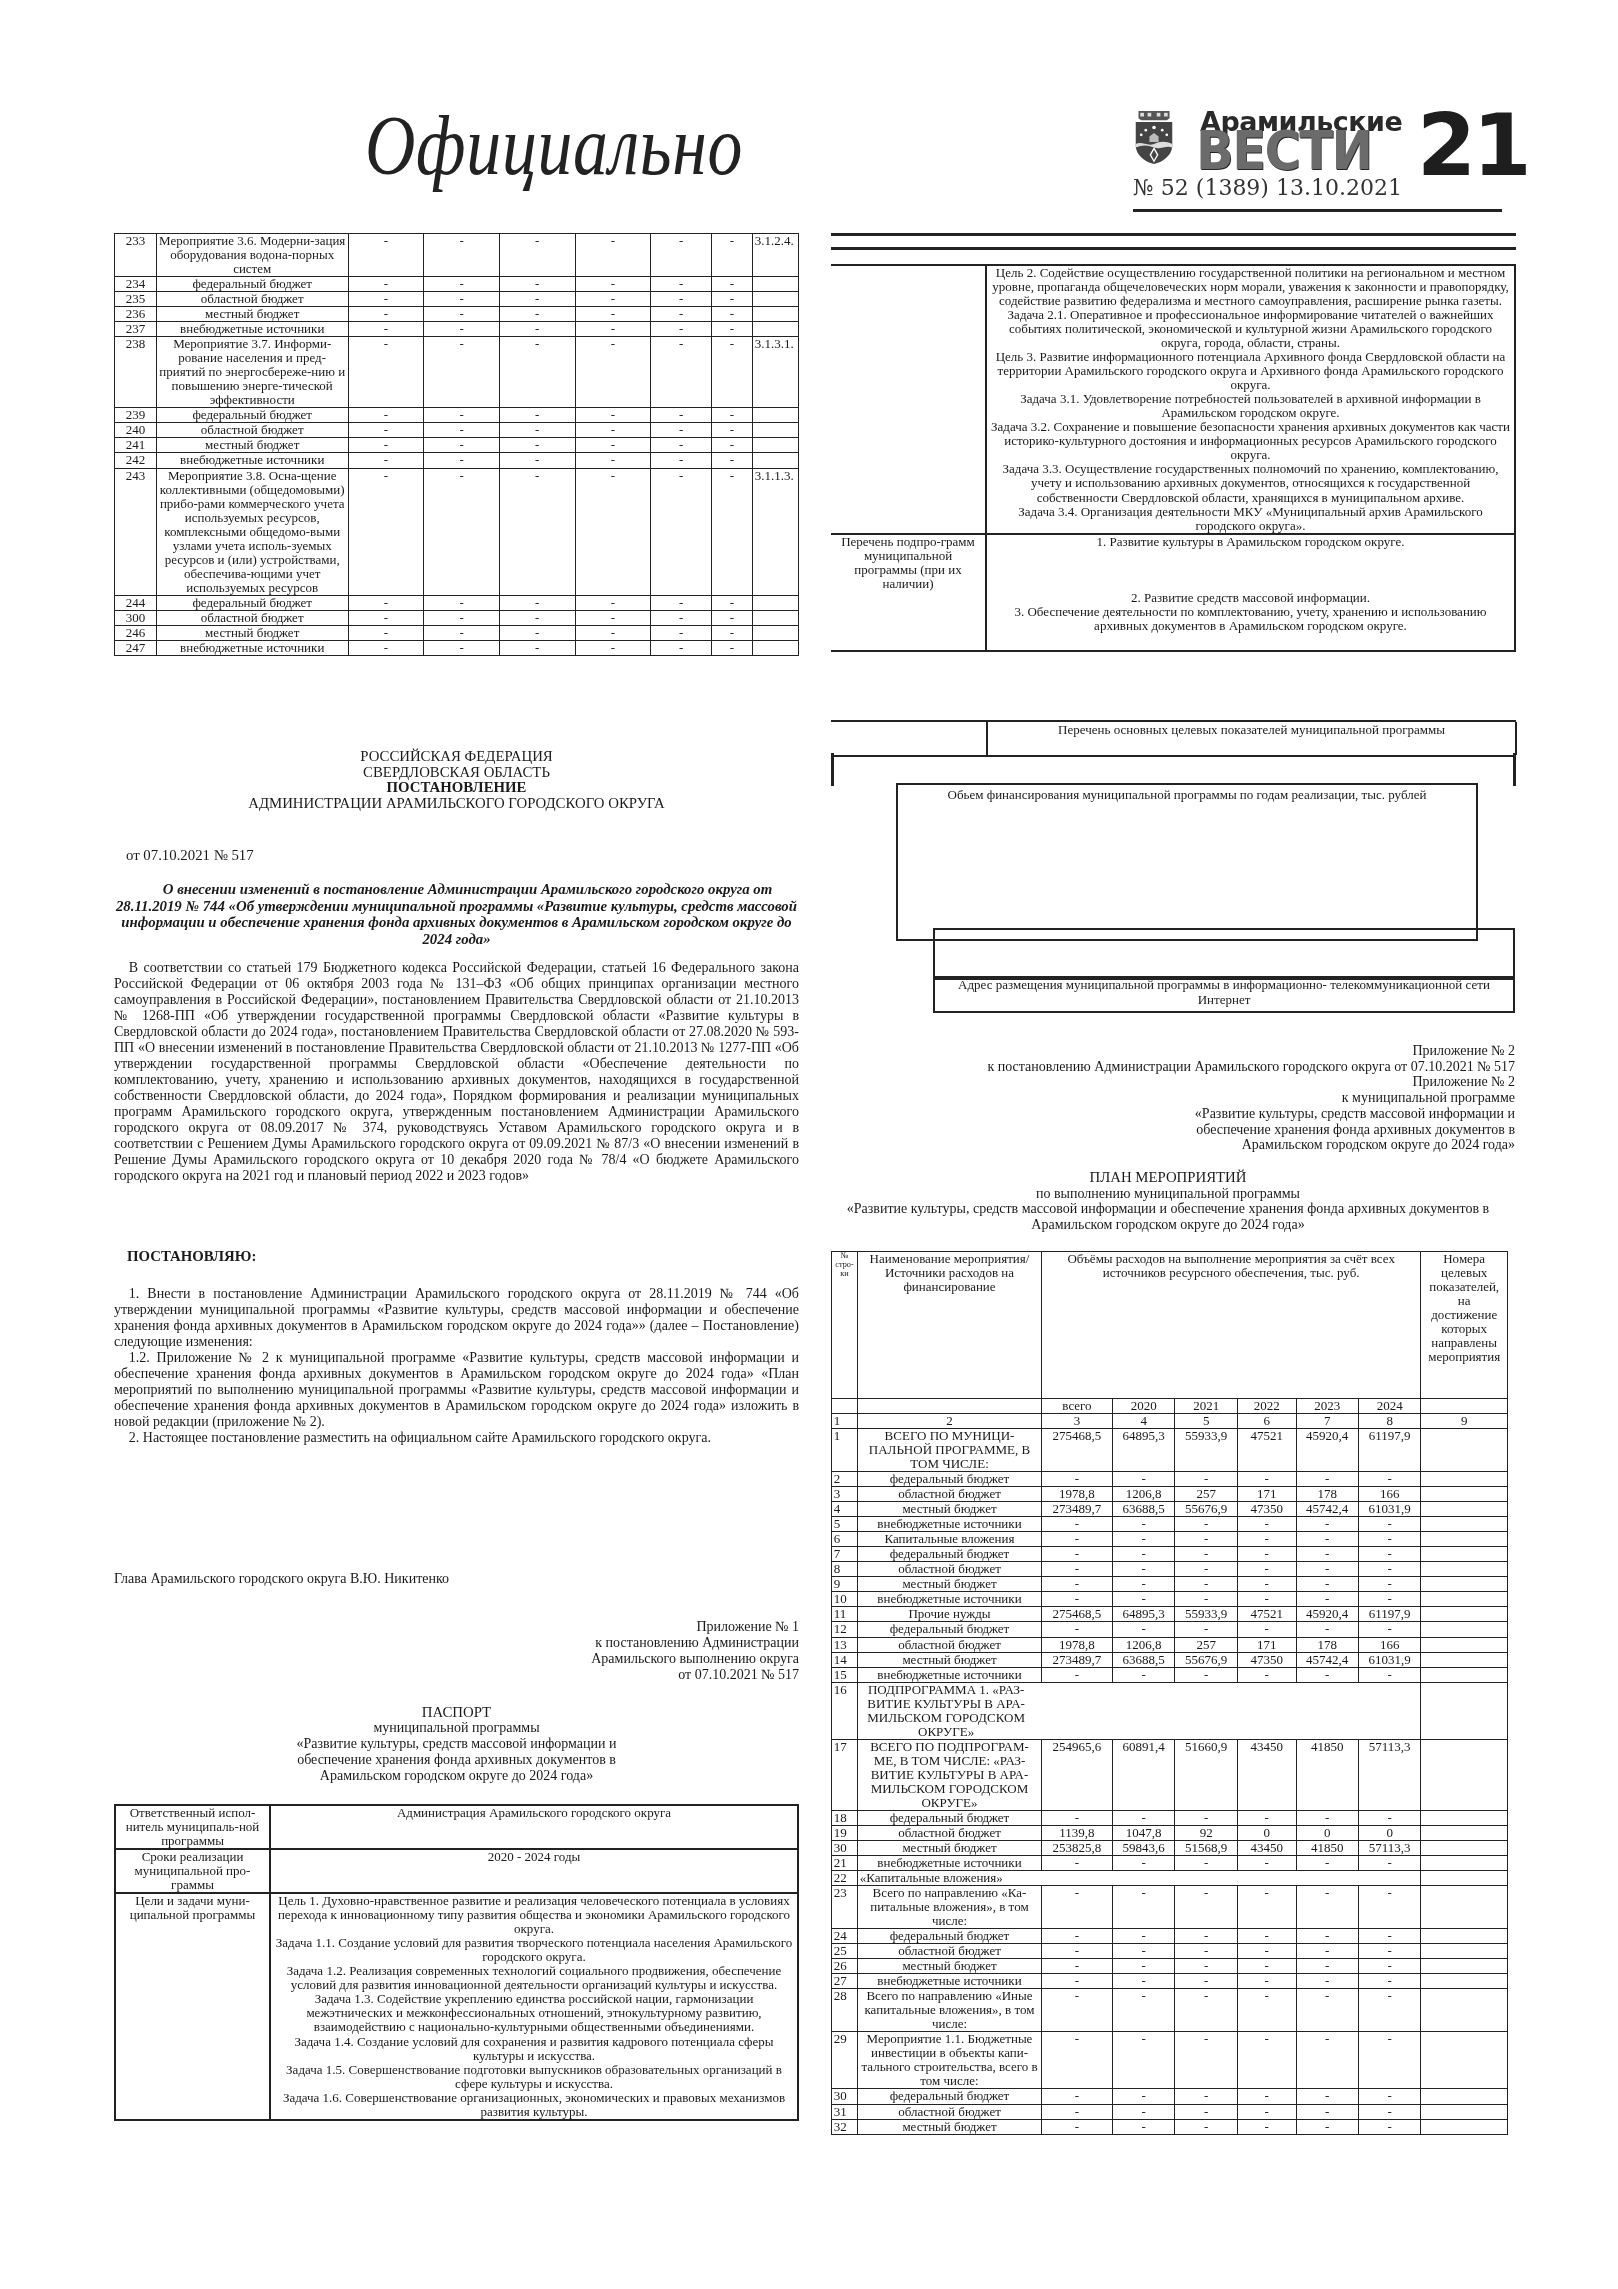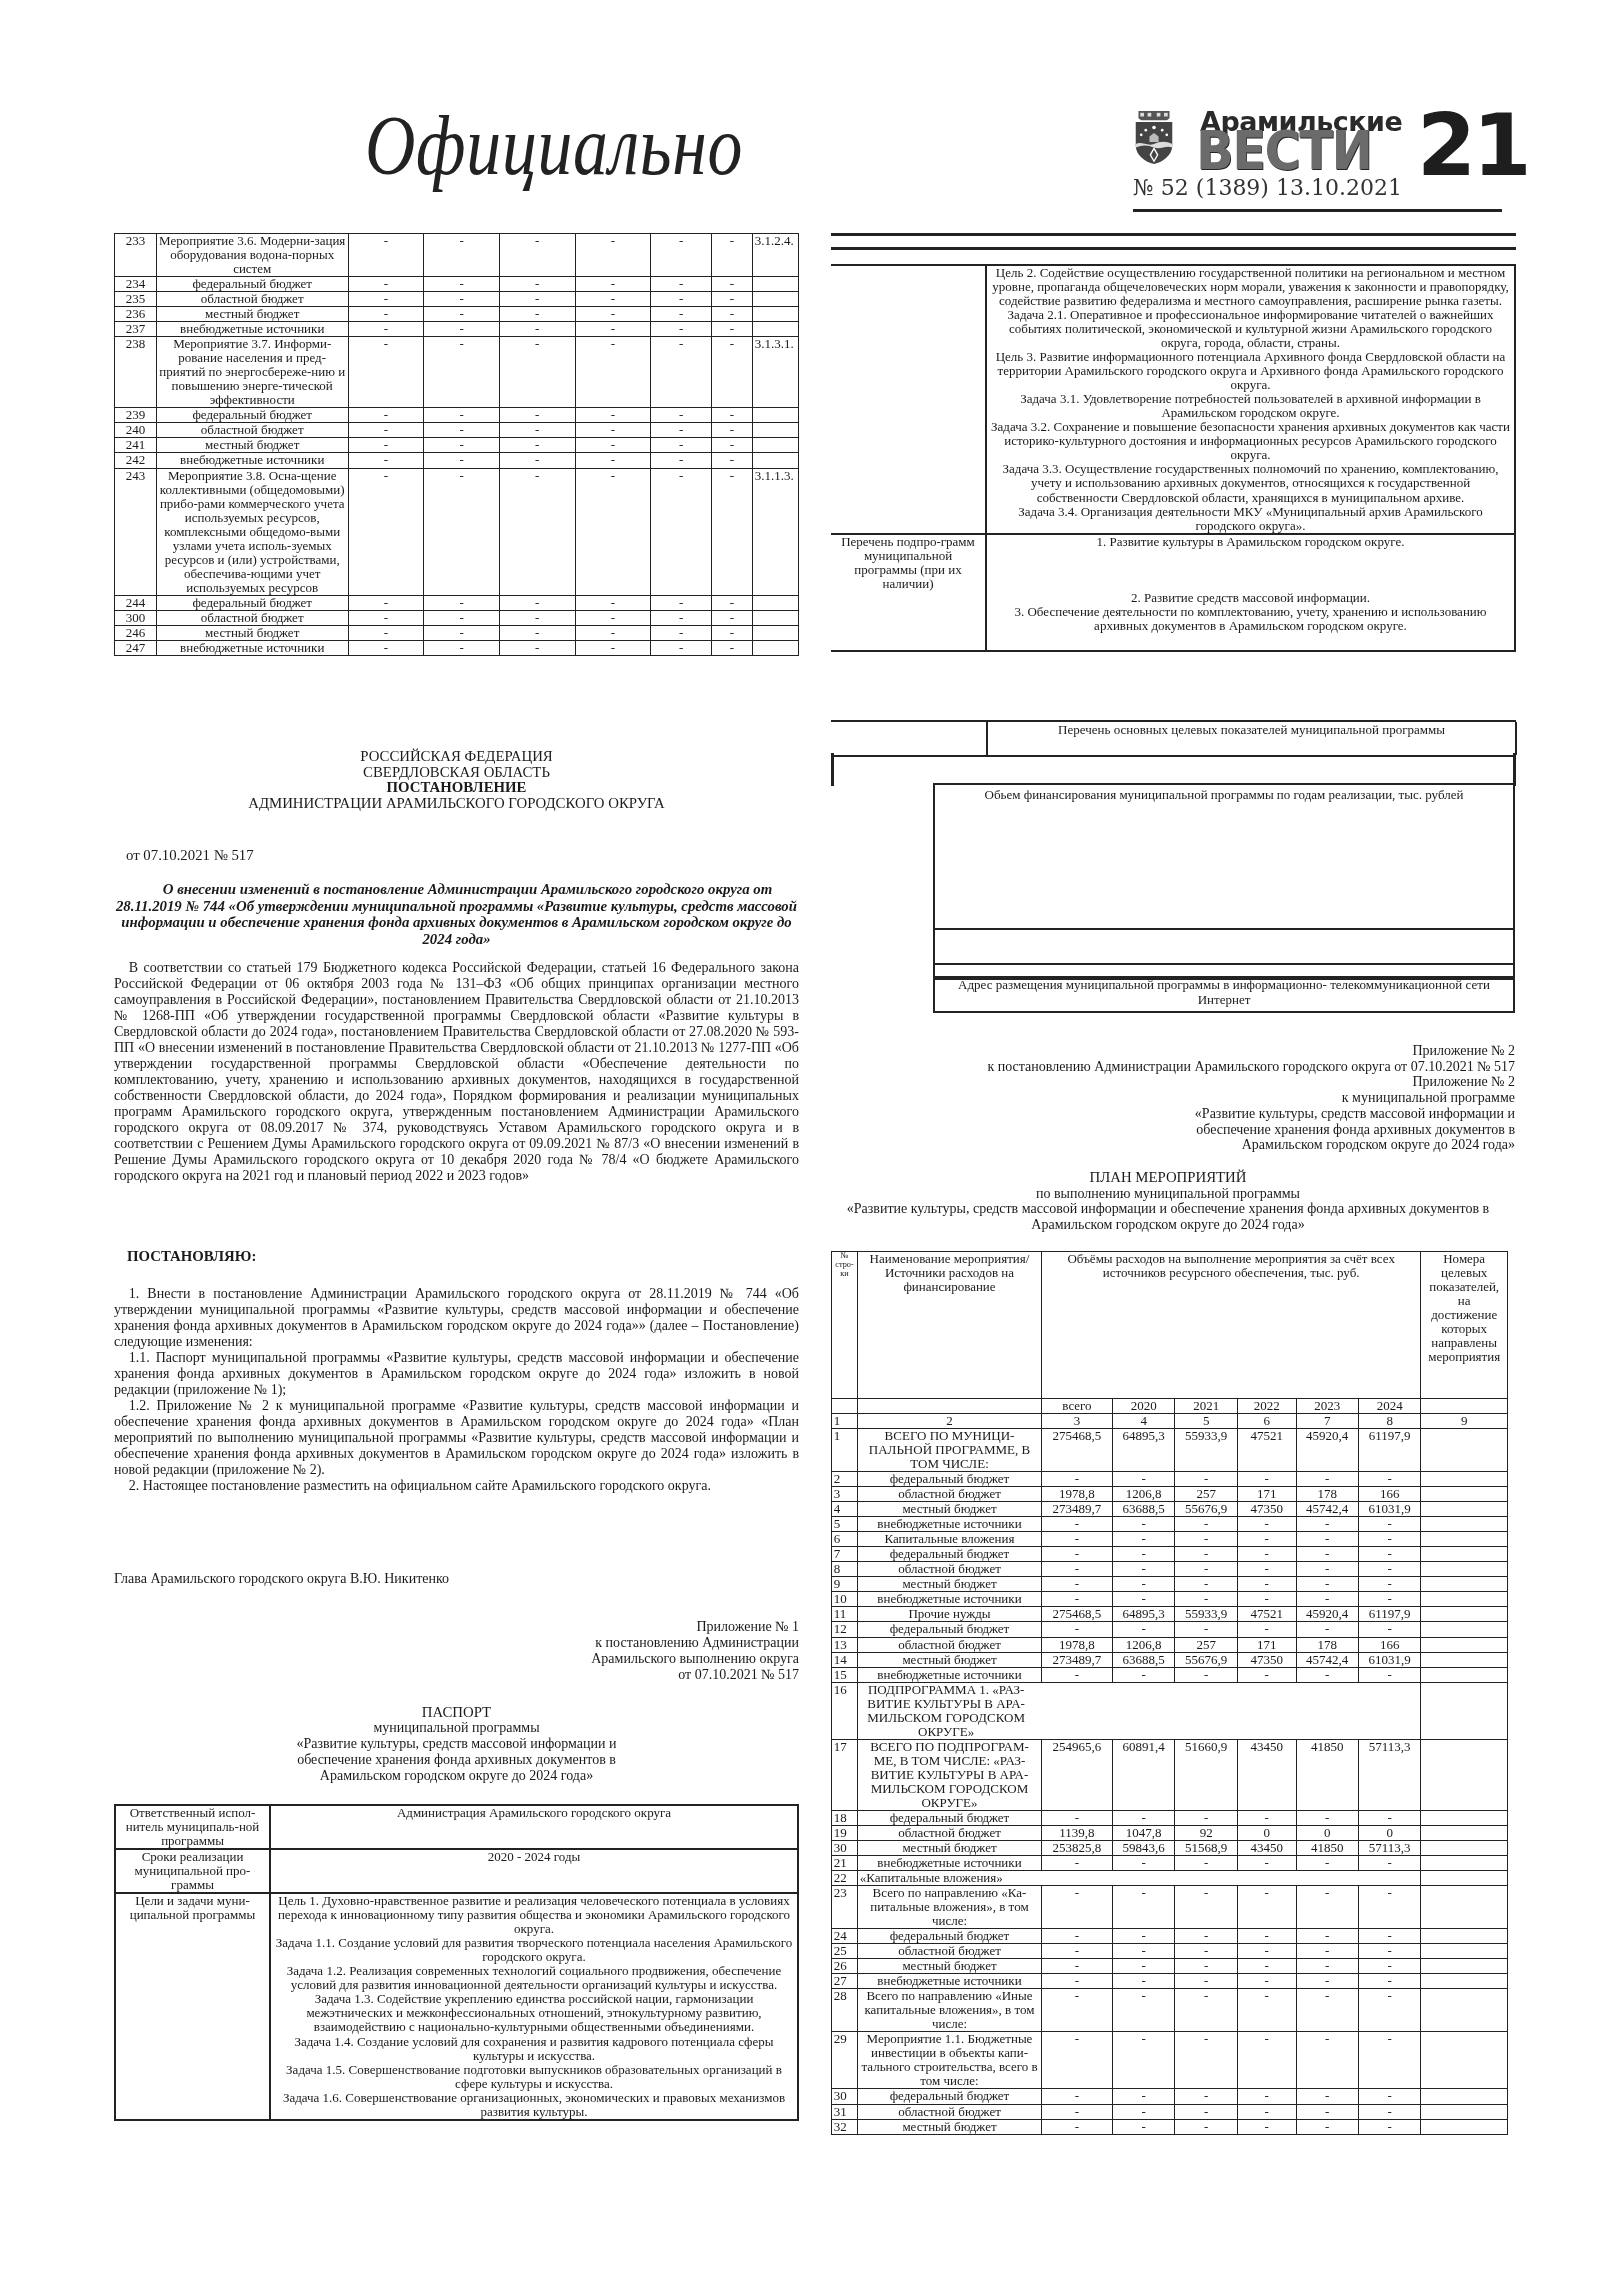--- a/index.html
+++ b/index.html
@@ -249,21 +249,20 @@
   <div>СВЕРДЛОВСКАЯ ОБЛАСТЬ</div>
   <div class="bold">ПОСТАНОВЛЕНИЕ</div>
   <div>АДМИНИСТРАЦИИ АРАМИЛЬСКОГО ГОРОДСКОГО ОКРУГА</div>
 </div>
 <div class="abs para" style="left:126px;top:847px;font-size:14.8px;">от 07.10.2021 № 517</div>
 <div class="abs para center ital-bold" style="left:114px;top:881px;width:685px;font-size:14.8px;line-height:16.6px;text-indent:22px;">О внесении изменений в постановление Администрации Арамильского городского округа от 28.11.2019 № 744 «Об утверждении муниципальной программы «Развитие культуры, средств массовой информации и обеспечение хранения фонда архивных документов в Арамильском городском округе до 2024 года»</div>
 <div class="abs para" style="left:114px;top:960px;width:685px;text-indent:14.8px;">В соответствии со статьей 179 Бюджетного кодекса Российской Федерации, статьей  16 Федерального закона Российской Федерации от 06 октября 2003 года № 131–ФЗ «Об общих принципах организации местного самоуправления в Российской Федерации», постановлением  Правительства Свердловской области от 21.10.2013 № 1268-ПП «Об утверждении государственной программы Свердловской области «Развитие культуры в Свердловской области до 2024 года», постановлением Правительства Свердловской области от 27.08.2020 № 593-ПП «О внесении изменений в постановление Правительства Свердловской области от 21.10.2013 № 1277-ПП «Об утверждении государственной программы Свердловской области «Обеспечение деятельности по комплектованию, учету, хранению и использованию архивных документов, находящихся в государственной собственности Свердловской области, до 2024 года», Порядком формирования и реализации муниципальных программ Арамильского городского округа, утвержденным постановлением Администрации Арамильского городского округа от 08.09.2017 № 374, руководствуясь Уставом Арамильского городского округа и в соответствии с Решением Думы Арамильского городского округа от 09.09.2021 № 87/3 «О внесении изменений в Решение Думы Арамильского городского округа от 10 декабря 2020 года № 78/4 «О бюджете Арамильского городского округа на 2021 год и плановый период 2022 и 2023 годов»</div>
 <div class="abs para bold" style="left:127px;top:1248px;font-size:14.8px;">ПОСТАНОВЛЯЮ:</div>
 <div class="abs para" style="left:114px;top:1286px;width:685px;">
   <div style="text-indent:14.8px;">1. Внести в постановление Администрации Арамильского городского округа от 28.11.2019 № 744 «Об утверждении муниципальной программы «Развитие культуры, средств массовой информации и обеспечение хранения фонда архивных документов в Арамильском городском округе до 2024 года»» (далее – Постановление) следующие изменения:</div>
-  <div style="text-indent:14.8px;">1.1. Паспорт муниципальной программы «Развитие культуры, средств массовой информации и обеспечение хранения фонда архивных документов в Арамильском городском округе до 2024 года» изложить в новой редакции (приложение № 1);</div>
   <div style="text-indent:14.8px;">1.2. Приложение № 2 к муниципальной программе «Развитие культуры, средств массовой информации и обеспечение хранения фонда архивных документов в Арамильском городском округе до 2024 года» «План мероприятий по выполнению муниципальной программы «Развитие культуры, средств массовой информации и обеспечение хранения фонда архивных документов в Арамильском городском округе до 2024 года» изложить в новой редакции (приложение № 2).</div>
   <div style="text-indent:14.8px;">2. Настоящее постановление разместить на официальном сайте Арамильского городского округа.</div>
 </div>
 <div class="abs para" style="left:114px;top:1571px;">Глава Арамильского городского округа В.Ю. Никитенко</div>
 
 <div class="abs para right" style="left:114px;top:1619px;width:685px;">
   <div>Приложение № 1</div>
   <div>к постановлению Администрации</div>
   <div>Арамильского выполнению округа</div>
   <div>от 07.10.2021 № 517</div>
@@ -344,21 +343,21 @@
     </table>
 </div>
 
 <div class="abs" style="left:831px;top:720px;width:685px;height:33px;border-top:2.8px solid #222;border-bottom:2.8px solid #222;">
   <div class="abs" style="left:155px;top:0;width:527px;height:33px;border-left:2.8px solid #222;border-right:2.8px solid #222;font-size:13px;text-align:center;">Перечень основных целевых показателей муниципальной программы</div>
 </div>
 <div class="abs" style="left:831px;top:753px;width:685px;height:33px;">
   <div class="abs" style="left:682px;top:0;width:2.8px;height:33px;background:#222;"></div>
   <div class="abs" style="left:0;top:0;width:2.8px;height:33px;background:#222;"></div>
 </div>
-<div class="abs box" style="left:933px;top:783px;width:582px;height:182px;font-size:13px;text-align:center;padding:1.8px;">Обьем финансирования муниципальной программы по годам реализации, тыс. рублей</div>
+<div class="abs box" style="left:896px;top:783px;width:582px;height:158px;font-size:13px;text-align:center;padding:1.8px;">Обьем финансирования муниципальной программы по годам реализации, тыс. рублей</div>
 <div class="abs box" style="left:933px;top:928px;width:582px;height:52px;"></div>
 <div class="abs box" style="left:933px;top:976px;width:582px;height:37px;font-size:13px;text-align:center;line-height:14.8px;">Адрес размещения муниципальной программы в информационно- телекоммуникационной сети Интернет</div>
 
 <div class="abs para right" style="left:821px;top:1043px;width:694px;line-height:15.7px;">
   <div>Приложение № 2</div>
   <div>к постановлению Администрации Арамильского городского округа  от 07.10.2021 № 517</div>
   <div>Приложение № 2</div>
   <div>к муниципальной программе</div>
   <div>«Развитие культуры, средств массовой информации и</div>
   <div>обеспечение хранения фонда архивных документов в</div>

